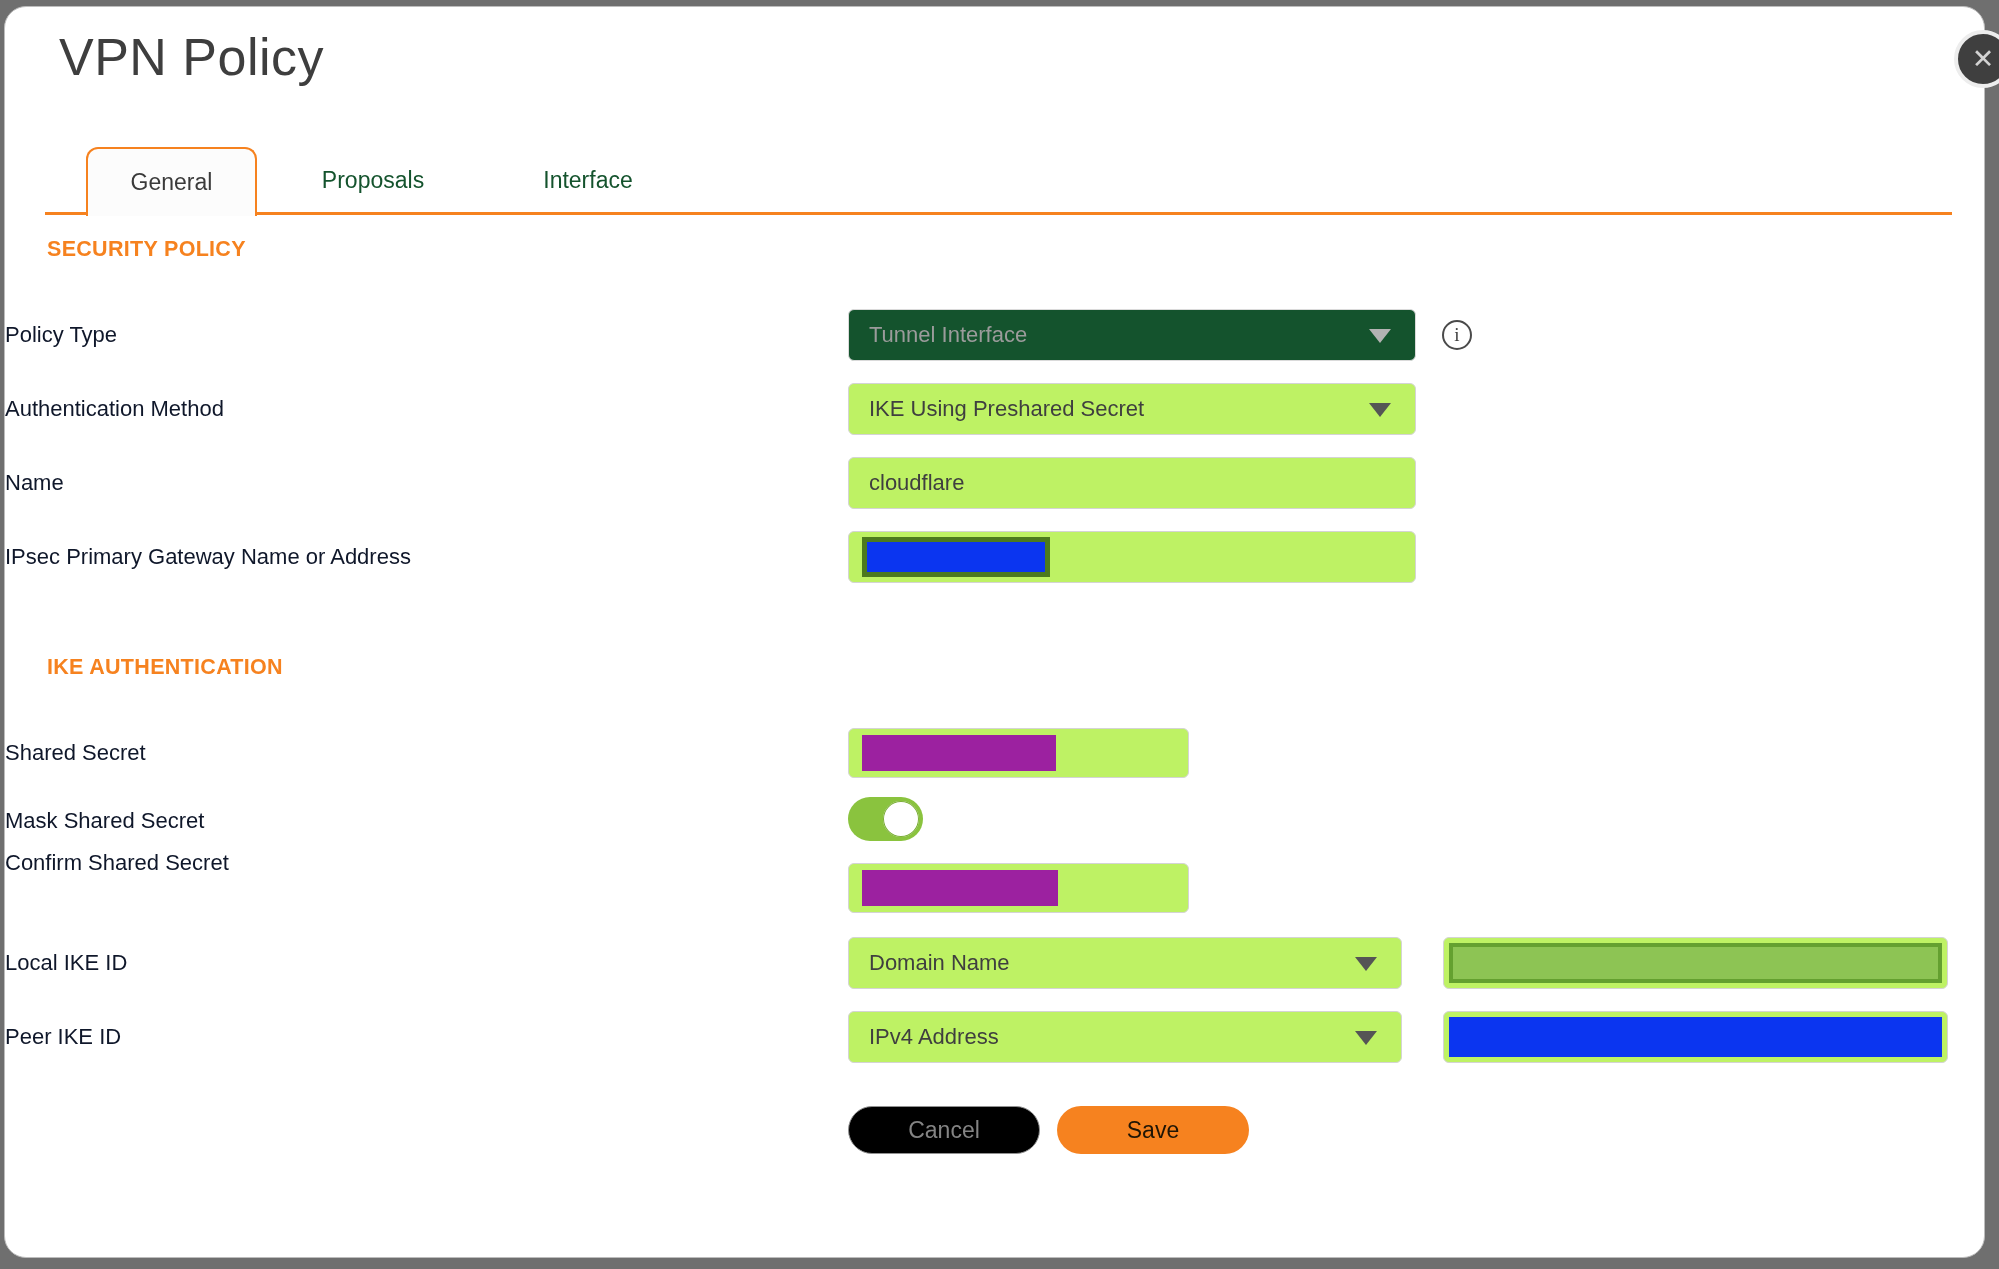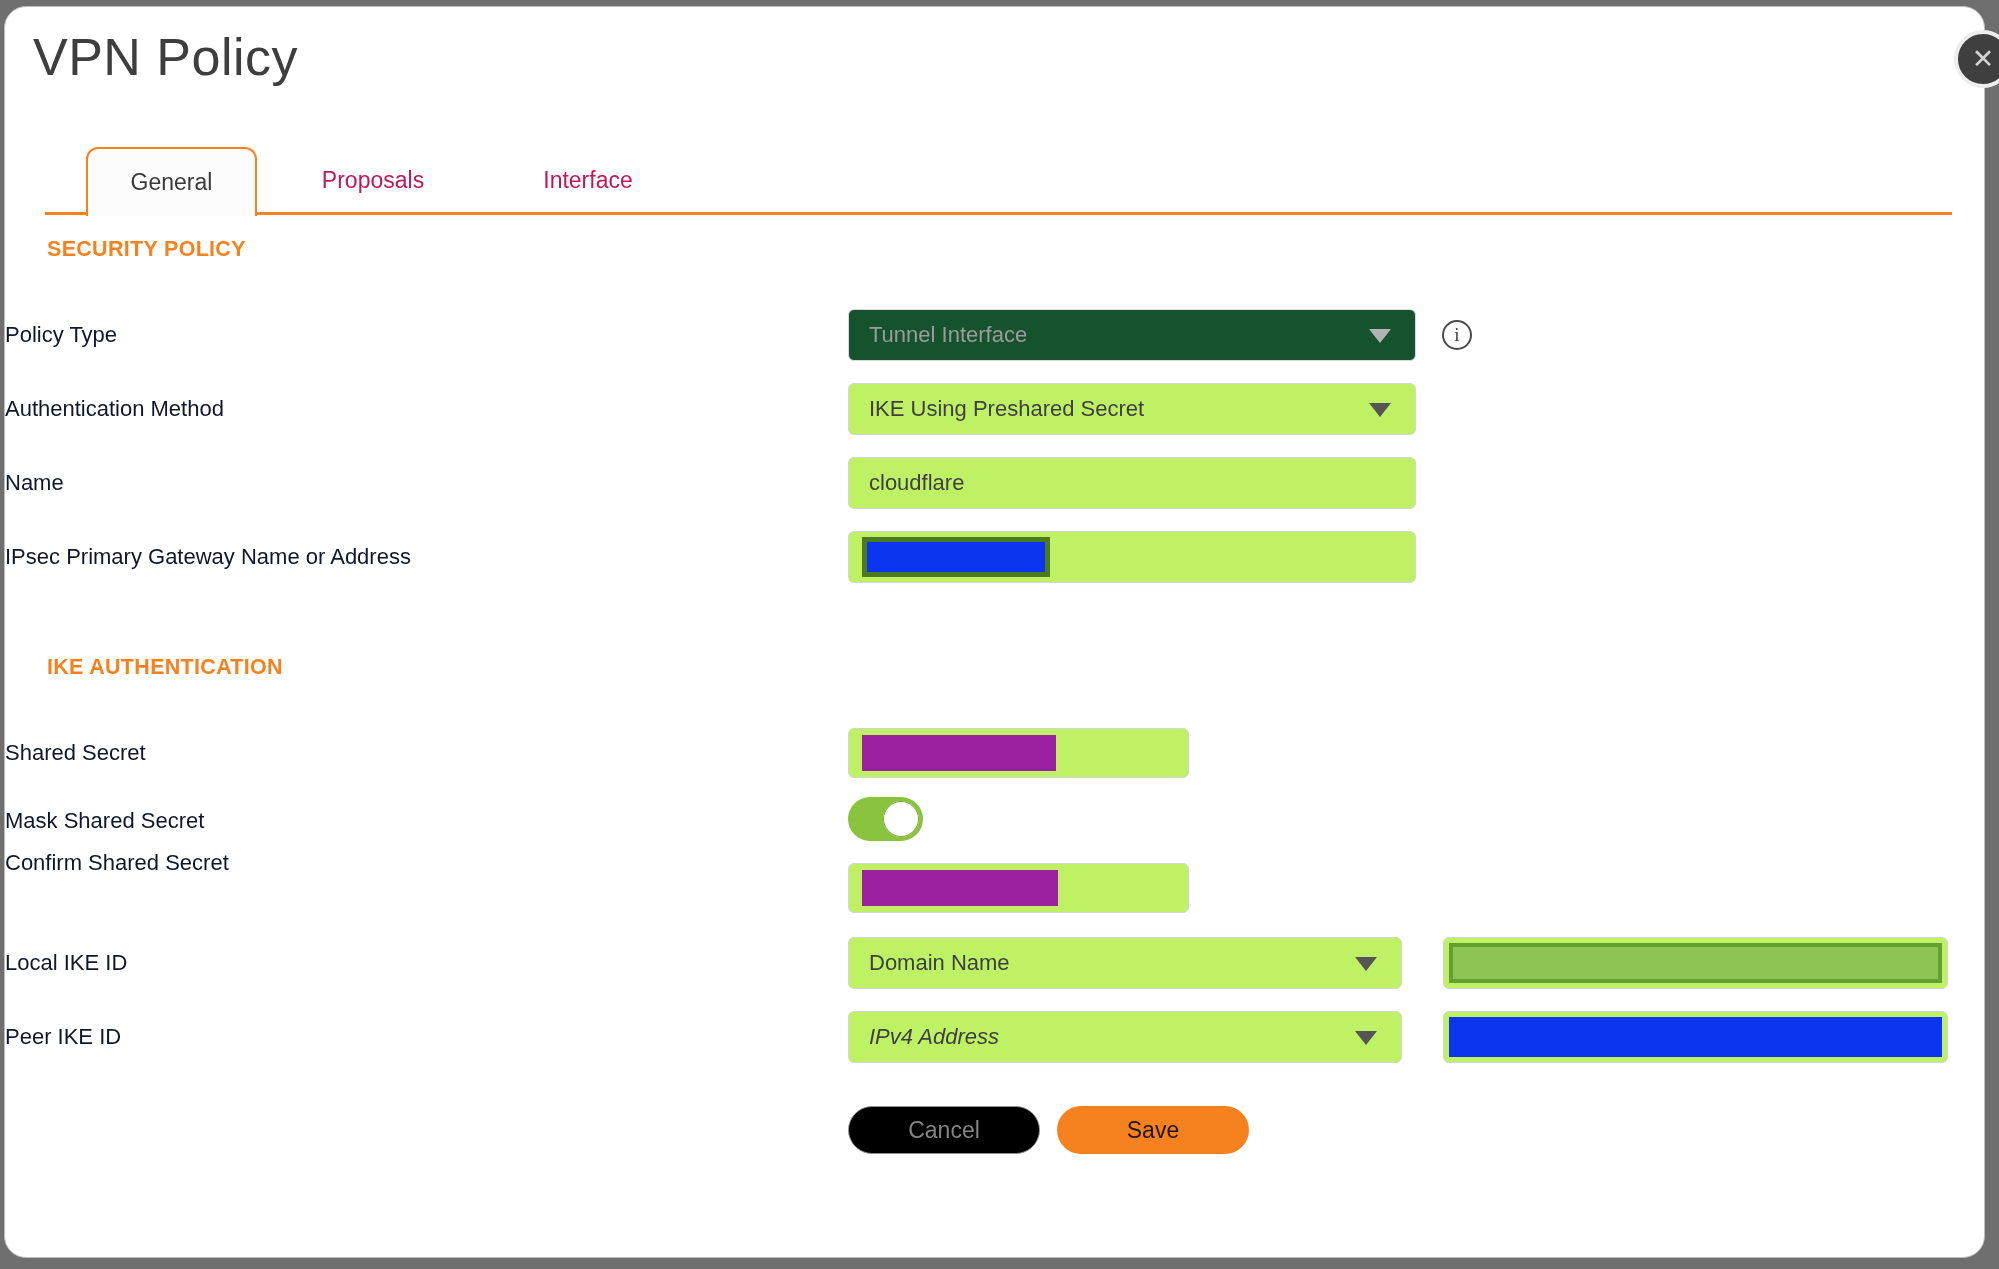--- a/index.html
+++ b/index.html
@@ -8,32 +8,32 @@
     background:#6F6F6F;
     font-family:"Liberation Sans","DejaVu Sans",sans-serif;
     -webkit-font-smoothing:antialiased;
   }
   .dialog{
     position:absolute;left:4px;top:6px;width:1981px;height:1252px;
     background:#FFFFFF;border:1px solid #BDBDBD;border-radius:22px;
     box-sizing:border-box;
   }
   .dialog-title{
-    position:absolute;left:28px;top:20px;margin:0;
+    position:absolute;left:54px;top:20px;margin:0;
     font-size:52px;font-weight:400;color:#3E3E3E;letter-spacing:0.5px;
   }
   
   .tab-underline{
     position:absolute;left:40px;top:205px;width:1907px;height:3px;
     background:#F6821F;z-index:1;
   }
   .tab{
     position:absolute;top:140px;height:66px;display:flex;
     align-items:center;justify-content:center;
-    font-size:23px;color:#be185d;cursor:pointer;z-index:2;
+    font-size:23px;color:#14532d;cursor:pointer;z-index:2;
   }
   .tab.active{
     left:81px;width:171px;height:69px;background:#FCFCFC;
     border:2.5px solid #F6821F;border-bottom:none;
     border-radius:12px 12px 0 0;color:#3A3A3A;box-sizing:border-box;
   }
   .tab.t2{left:283px;width:170px;}
   .tab.t3{left:498px;width:170px;}
   
   .section-heading{
@@ -159,21 +159,21 @@
 
   <div class="flabel" style="top:943px;">Local IKE ID</div>
   <div class="control select" style="top:930px;width:554px;height:52px;">
     <span>Domain Name</span>
     <span class="caret"></span>
   </div>
   <div class="control" style="left:1438px;top:930px;width:505px;height:52px;padding-left:0;"></div>
   <div class="redact" style="left:1444px;top:936px;width:493px;height:40px;background:#8DC454;border:4px solid #64A030;"></div>
 
   <div class="flabel" style="top:1017px;">Peer IKE ID</div>
-  <div class="control select" style="top:1004px;width:554px;height:52px;font-style:italic;">
+  <div class="control select" style="top:1004px;width:554px;height:52px;">
     <span>IPv4 Address</span>
     <span class="caret"></span>
   </div>
   <div class="control" style="left:1438px;top:1004px;width:505px;height:52px;padding-left:0;"></div>
   <div class="redact" style="left:1444px;top:1010px;width:493px;height:40px;background:#0B35F0;"></div>
 
   <div class="btn cancel">
     <span>Cancel</span>
   </div>
   <div class="btn save">

